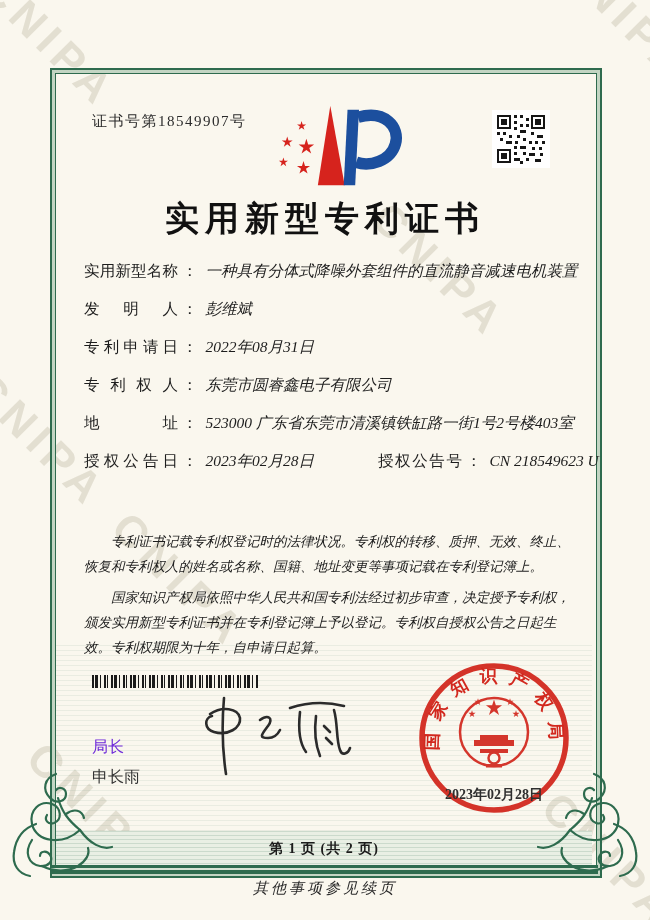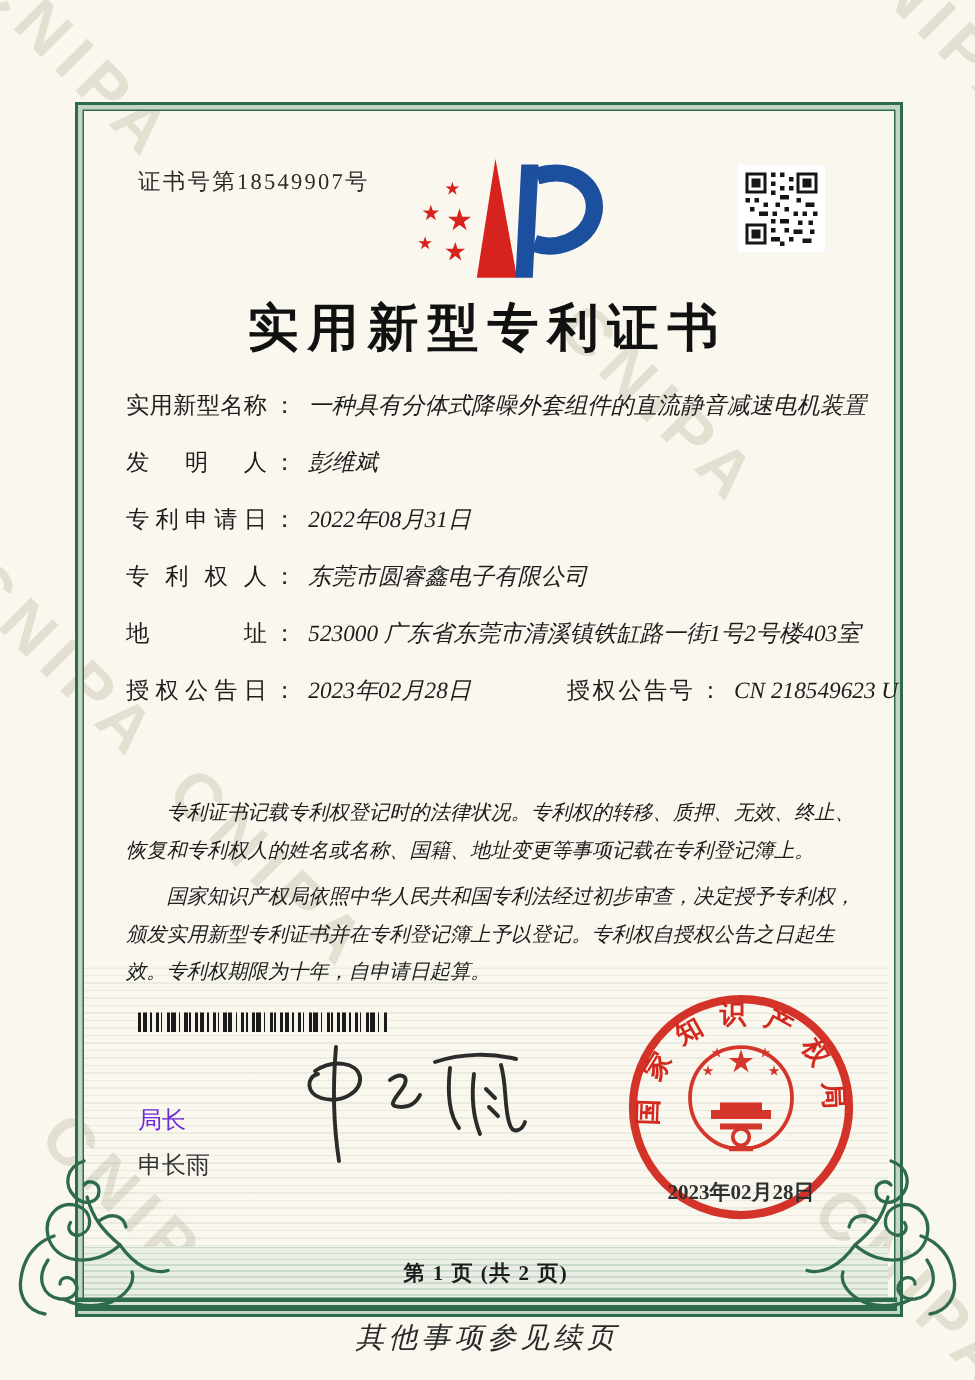--- a/index.html
+++ b/index.html
@@ -69,21 +69,21 @@
   .barcode {
     position:absolute; left:92px; top:675px; width:166px; height:13px; z-index:5;
     background:repeating-linear-gradient(90deg,#1a1a1a 0 2px,#f6f3ea 2px 3px,#1a1a1a 3px 6px,#f6f3ea 6px 8px,#1a1a1a 8px 9px,#f6f3ea 9px 12px,#1a1a1a 12px 14px,#f6f3ea 14px 15px,#1a1a1a 15px 16px,#f6f3ea 16px 19px);
   }
   .sig-title { position:absolute; left:92px; top:737px; font-family:"Liberation Sans","DejaVu Sans",sans-serif; font-size:16px; color:#6d28d9; z-index:5; }
   .sig-name  { position:absolute; left:92px; top:767px; font-family:"Liberation Sans","DejaVu Sans",sans-serif; font-size:16px; color:#333; z-index:5;text-align:right; }
   .signature { position:absolute; left:188px; top:686px; z-index:5; }
   .seal { position:absolute; left:414px; top:658px; z-index:6; }
   .continuation {
     position:absolute; left:0; top:879px; width:650px; text-align:center;
-    font-size:19px; font-style:italic; letter-spacing:3px; color:#2a2a2a; z-index:5;
+    font-size:15px; font-style:italic; letter-spacing:3px; color:#2a2a2a; z-index:5;
   }
 </style>
 </head>
 <body>
 
 <div class="page">
 
   <svg width="0" height="0" style="position:absolute" aria-hidden="true">
     <defs>
       <path id="star" d="M0,-10 L2.2,-3.1 L9.5,-3.1 L3.6,1.2 L5.9,8.1 L0,3.8 L-5.9,8.1 L-3.6,1.2 L-9.5,-3.1 L-2.2,-3.1 Z"></path>

